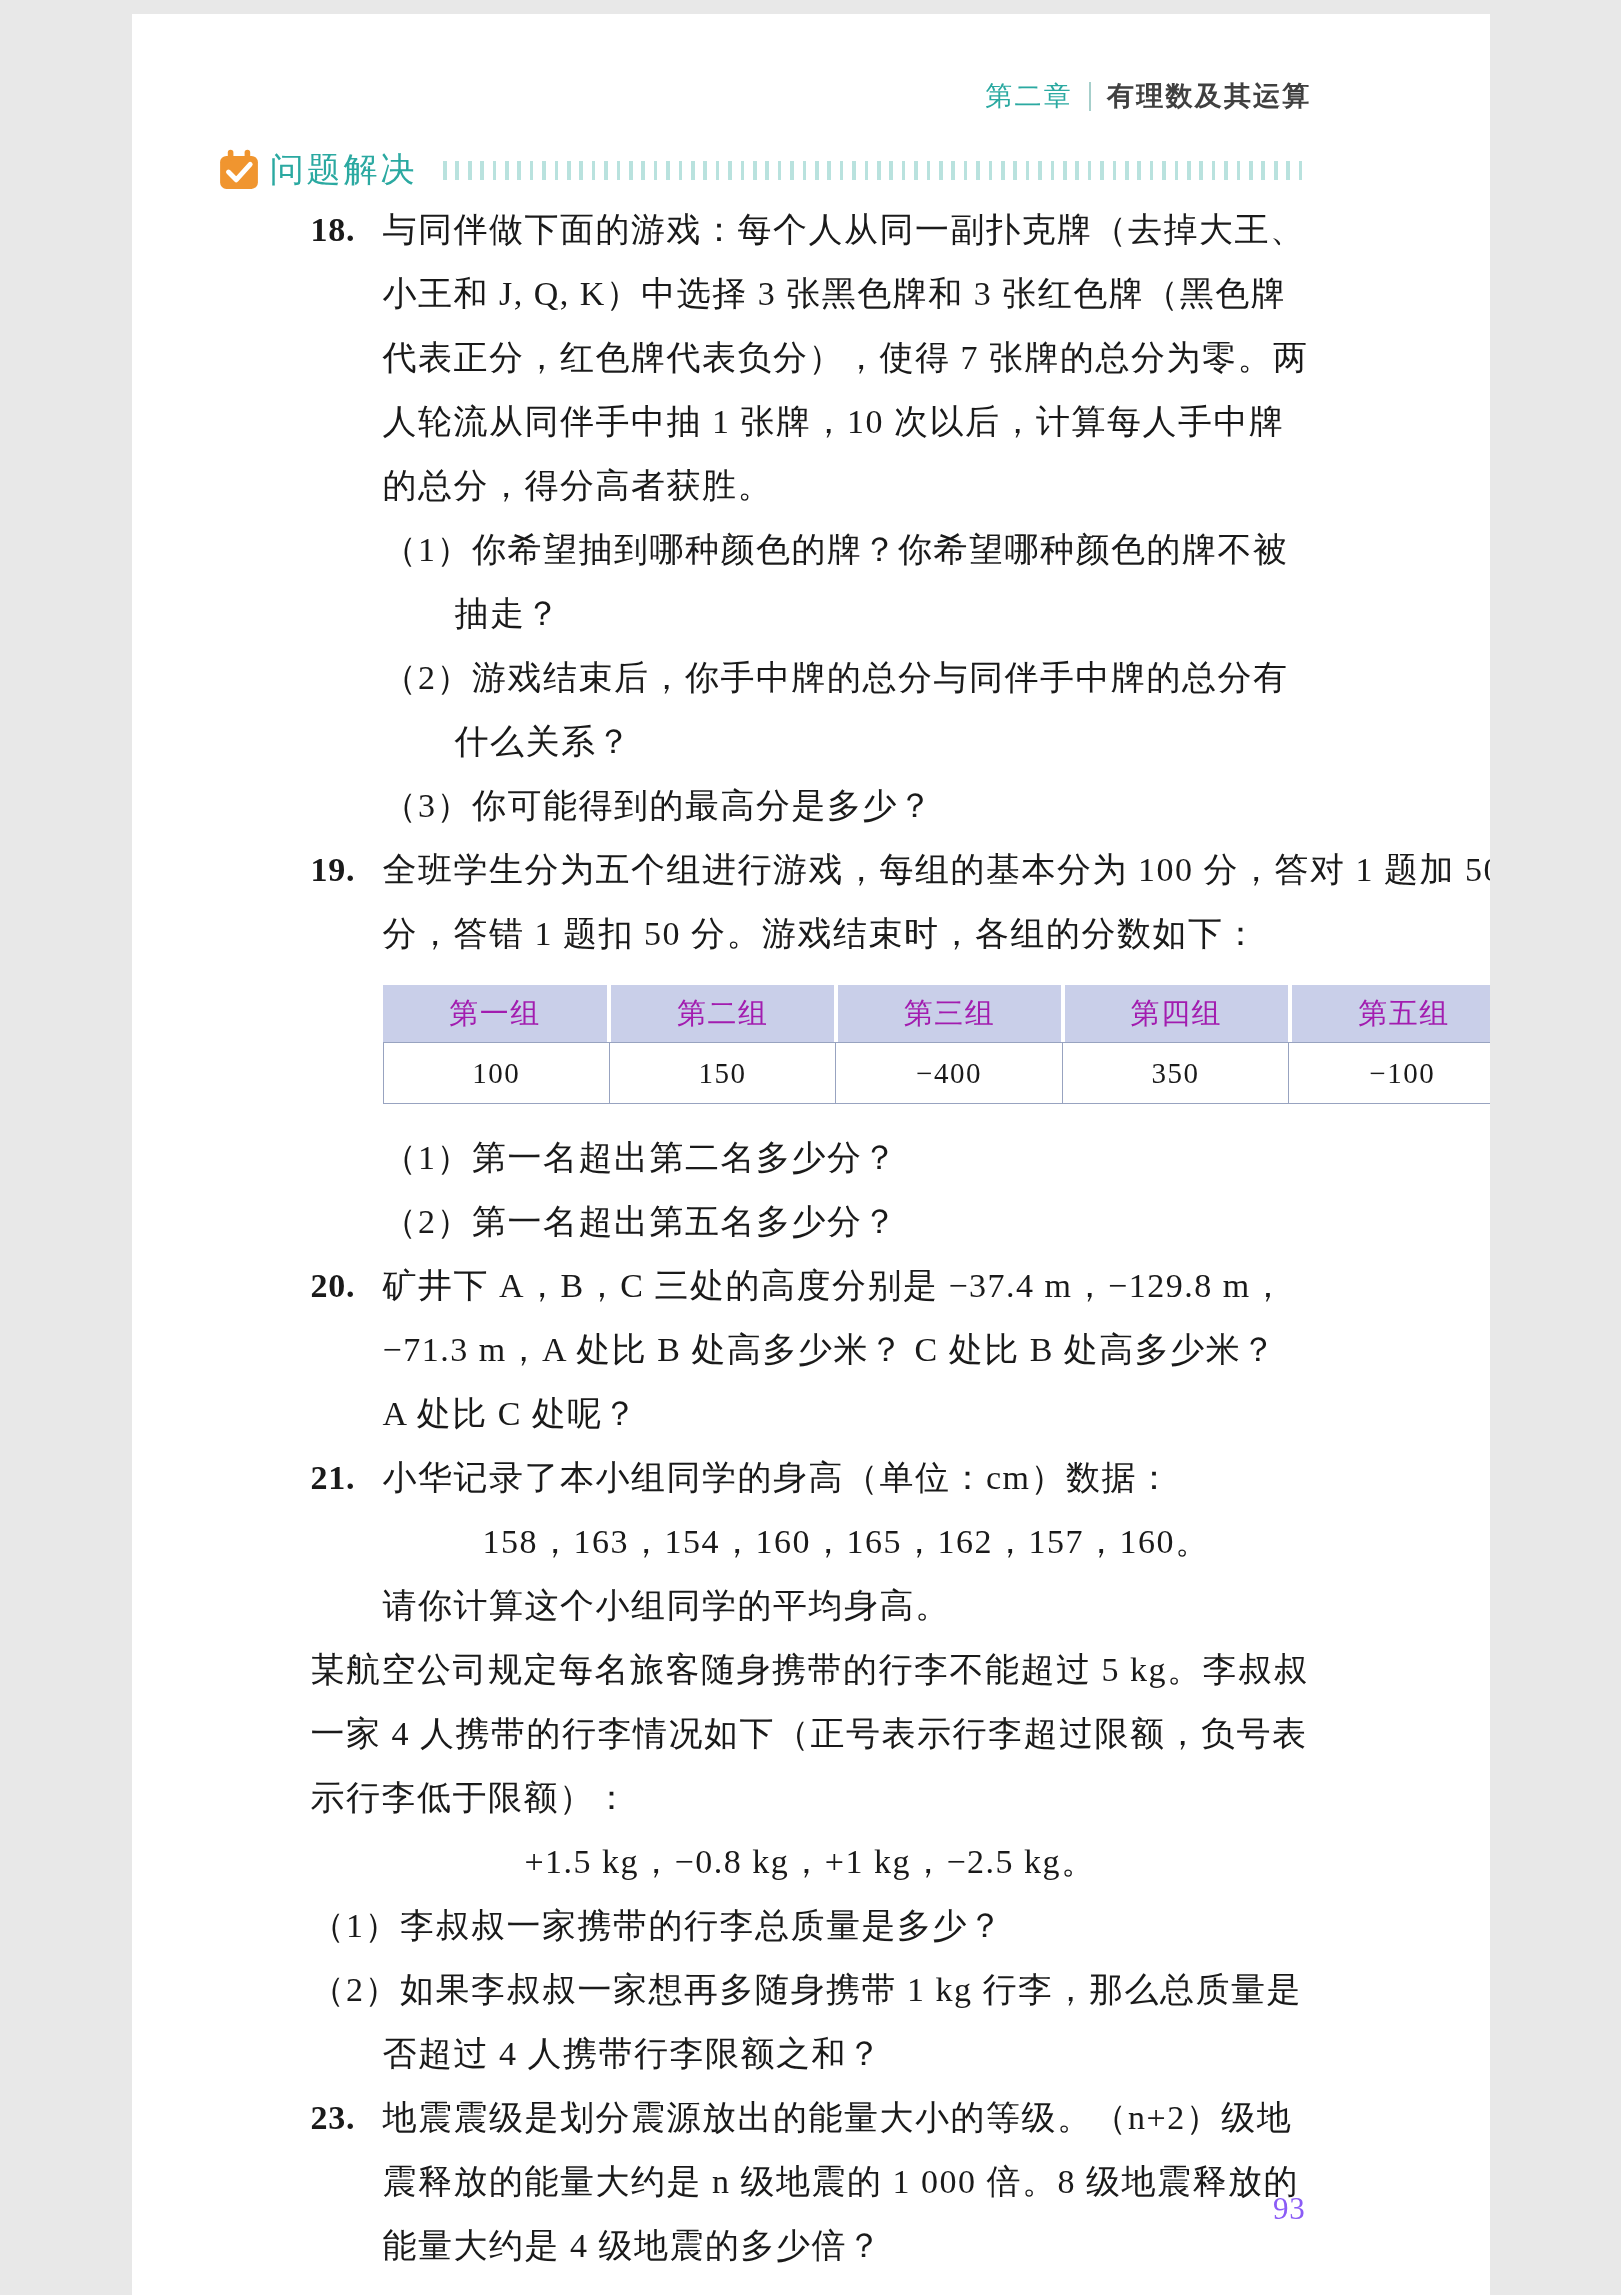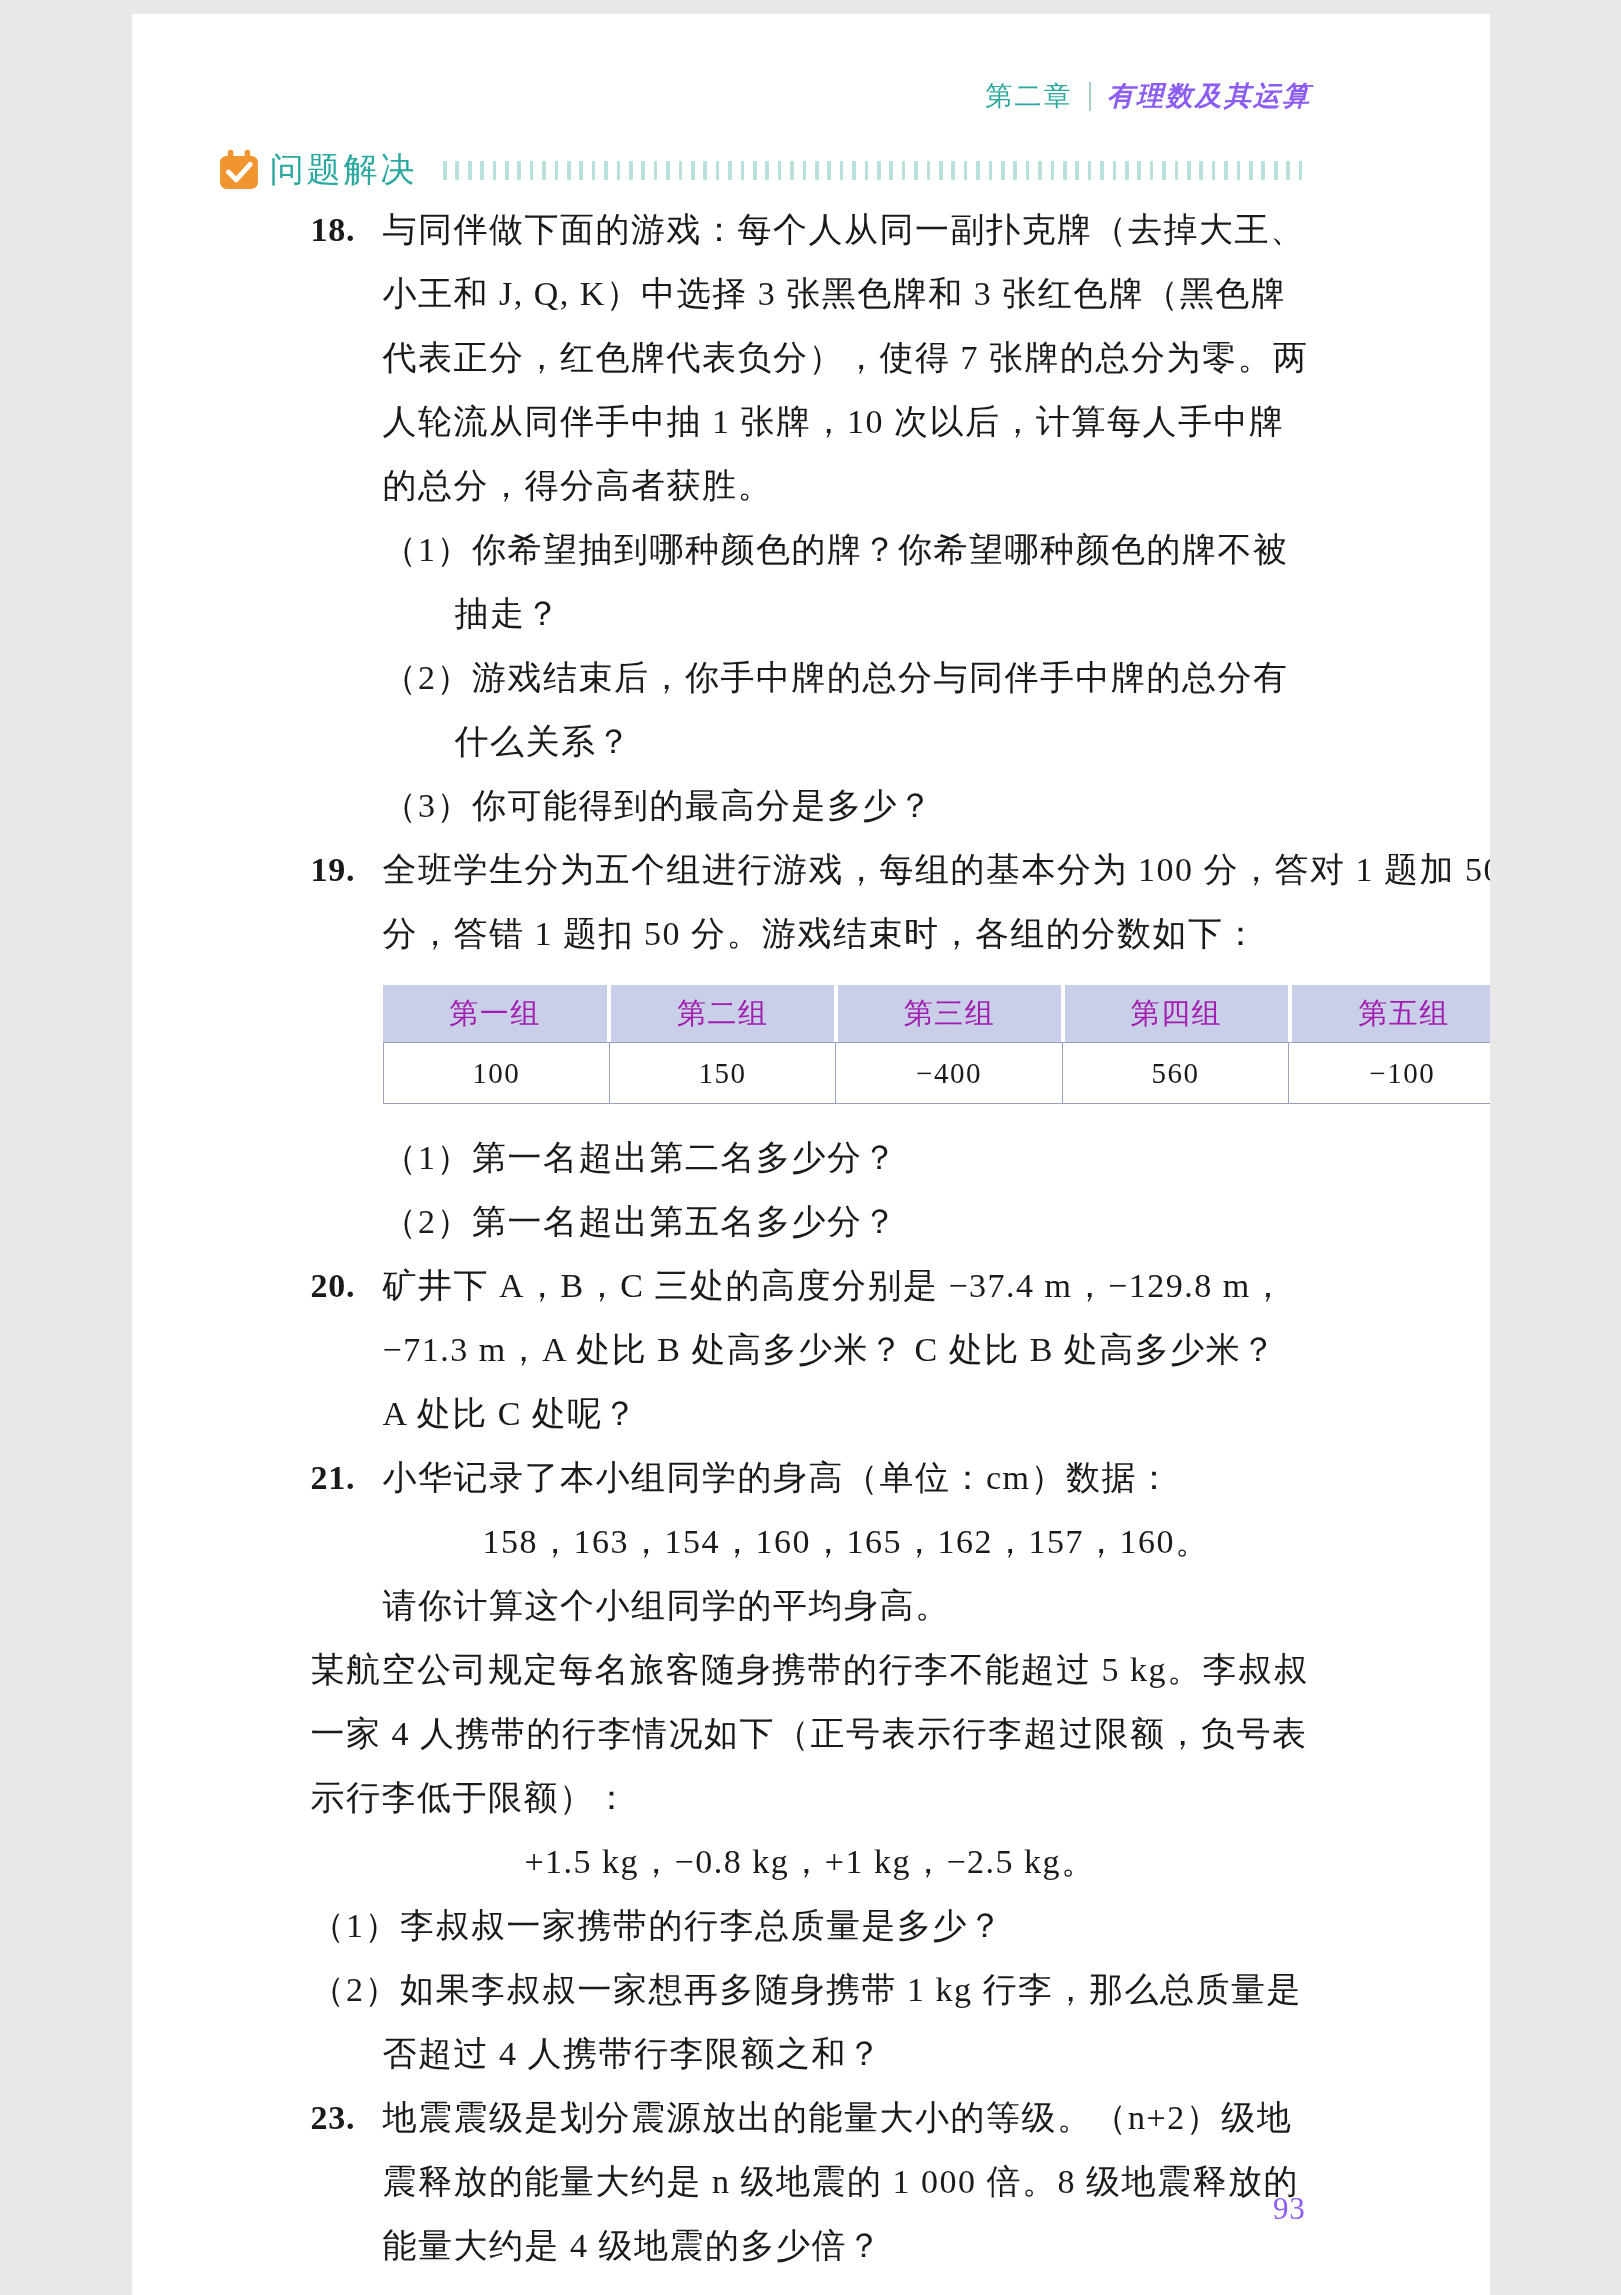--- a/index.html
+++ b/index.html
@@ -15,21 +15,21 @@
   }
   
   .chapter-header {
     position:absolute; top:64px; right:178px;
     display:flex; align-items:center;
     font-family:"Liberation Sans","DejaVu Sans",sans-serif;
     font-size:27px;
   }
   .chapter-num { color:#2BA9A1; letter-spacing:2.2px; font-weight:500; }
   .chapter-divider { width:2.2px; height:29px; background:#a6cfcb; margin:0 16px; }
-  .chapter-title { color:#8b5cf6; font-weight:bold; letter-spacing:2.2px;font-style:italic; }
+  .chapter-title { color:#404040; font-weight:bold; letter-spacing:2.2px; }
 
   
   .section-header {
     position:absolute; top:133px; left:86px; right:179px;
     display:flex; align-items:center;
   }
   .section-icon { width:42px; height:42px; margin-right:10.2px; flex-shrink:0; }
   .section-title {
     font-family:"Liberation Sans","DejaVu Sans",sans-serif;
     font-size:34px; font-weight:normal; color:#2BA9A1; letter-spacing:2.9px;
@@ -120,21 +120,21 @@
             <div class="t-hcell">第一组</div>
             <div class="t-hcell">第二组</div>
             <div class="t-hcell">第三组</div>
             <div class="t-hcell">第四组</div>
             <div class="t-hcell">第五组</div>
           </div>
           <div class="t-row">
             <div class="t-cell">100</div>
             <div class="t-cell">150</div>
             <div class="t-cell">−400</div>
-            <div class="t-cell">560</div>
+            <div class="t-cell">350</div>
             <div class="t-cell">−100</div>
           </div>
         </div>
 
         <p class="sub">（1）第一名超出第二名多少分？</p>
         <p class="sub">（2）第一名超出第五名多少分？</p>
       </div>
     </div>
 
     <div class="problem">

